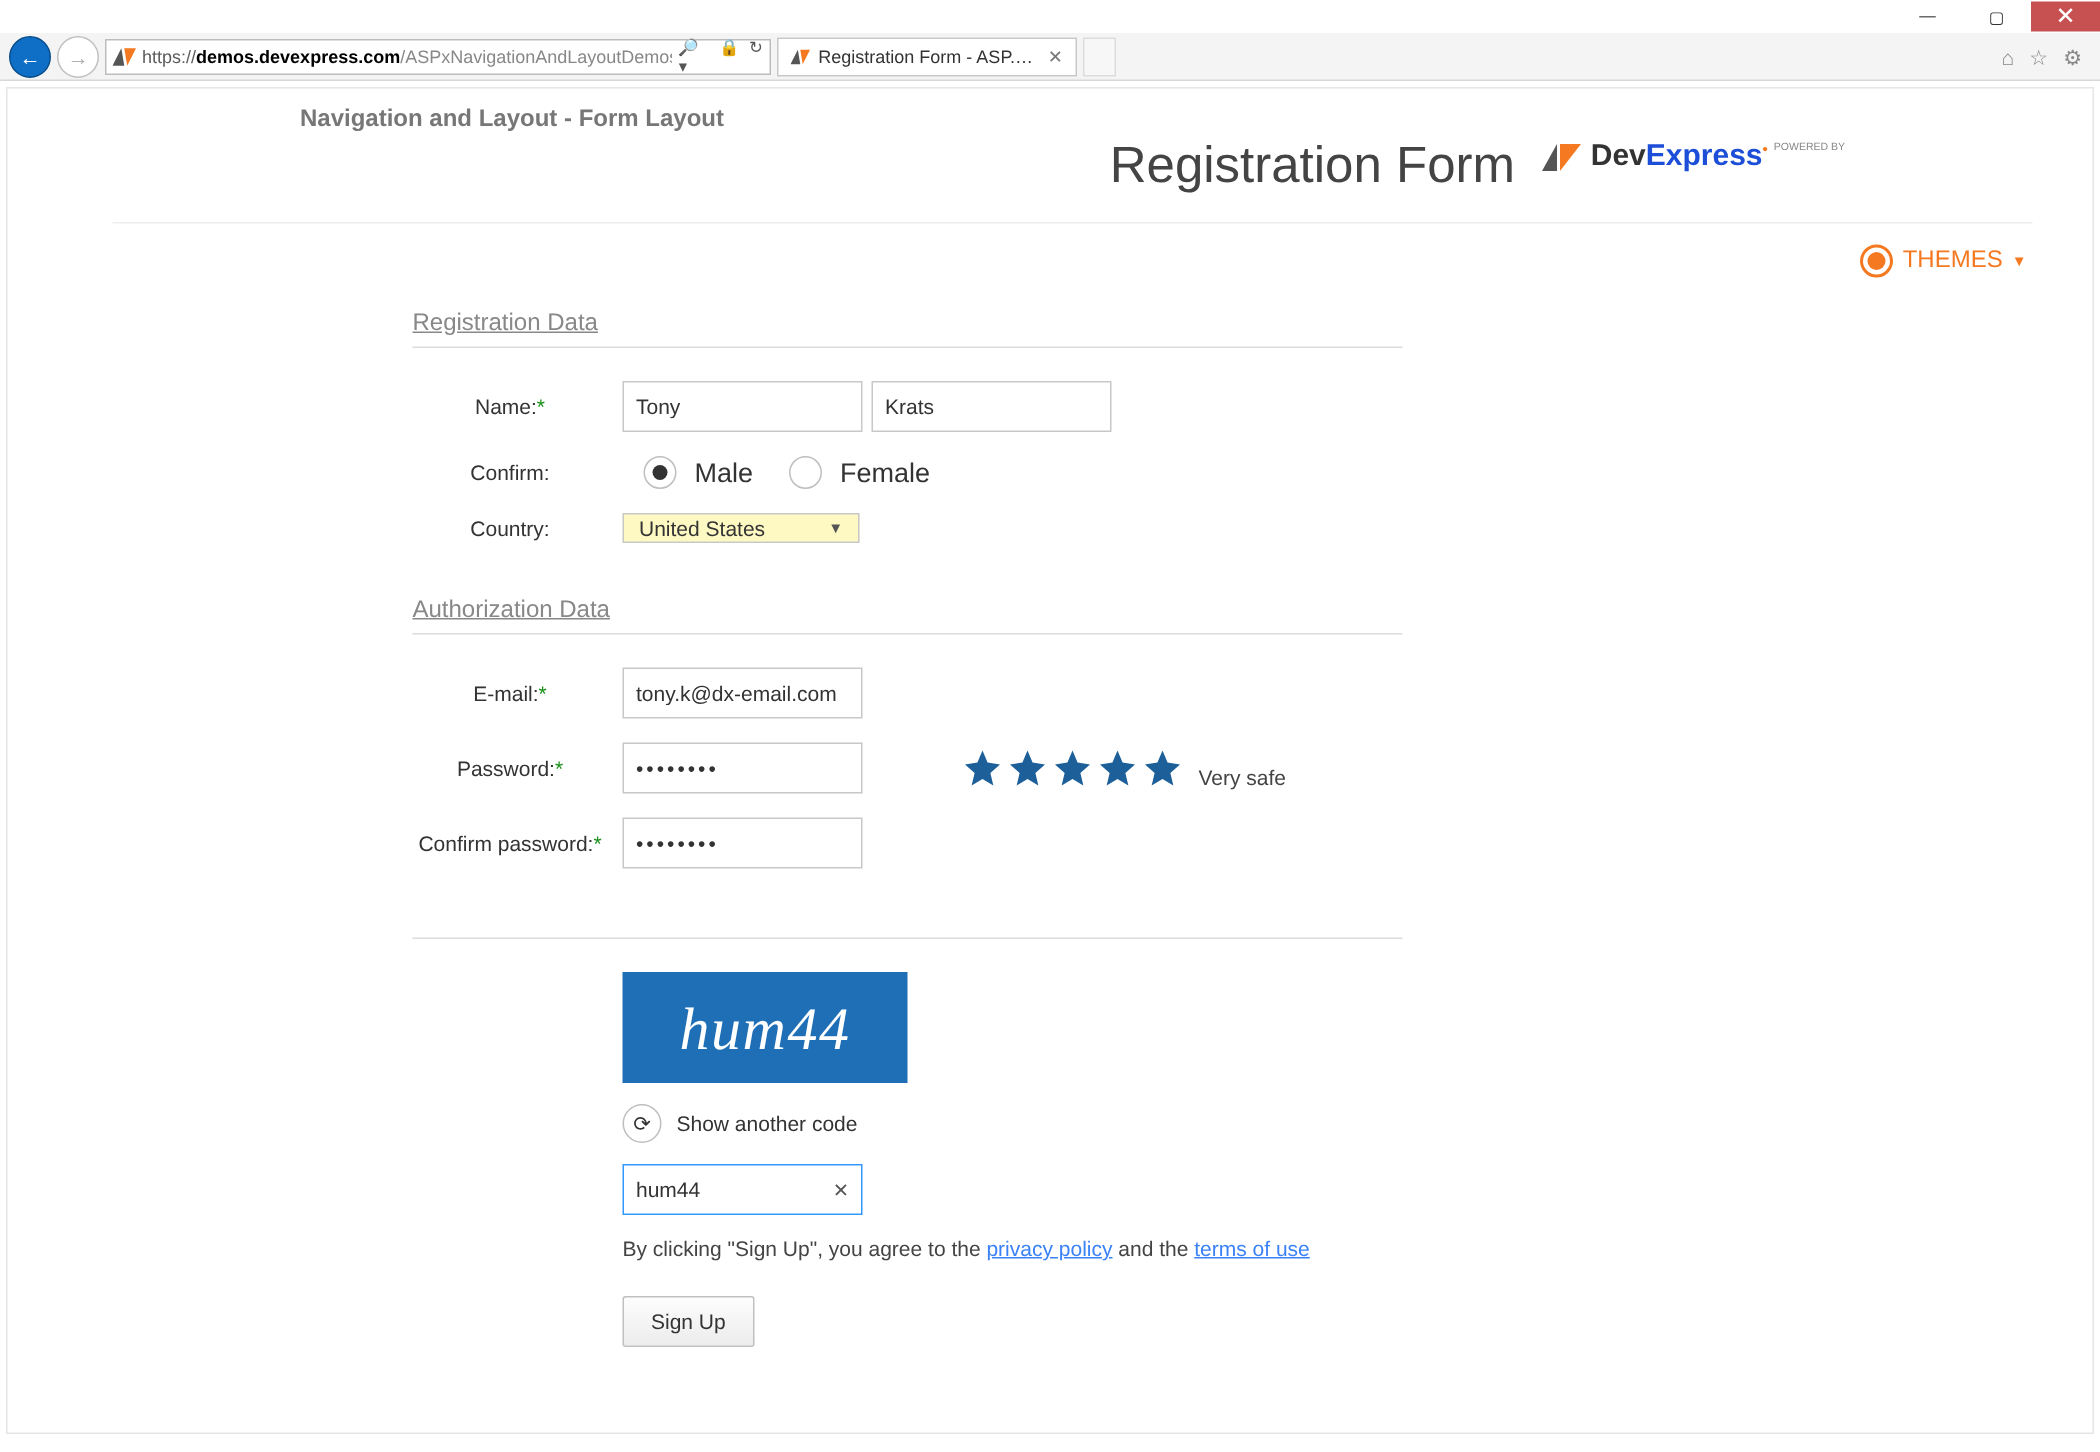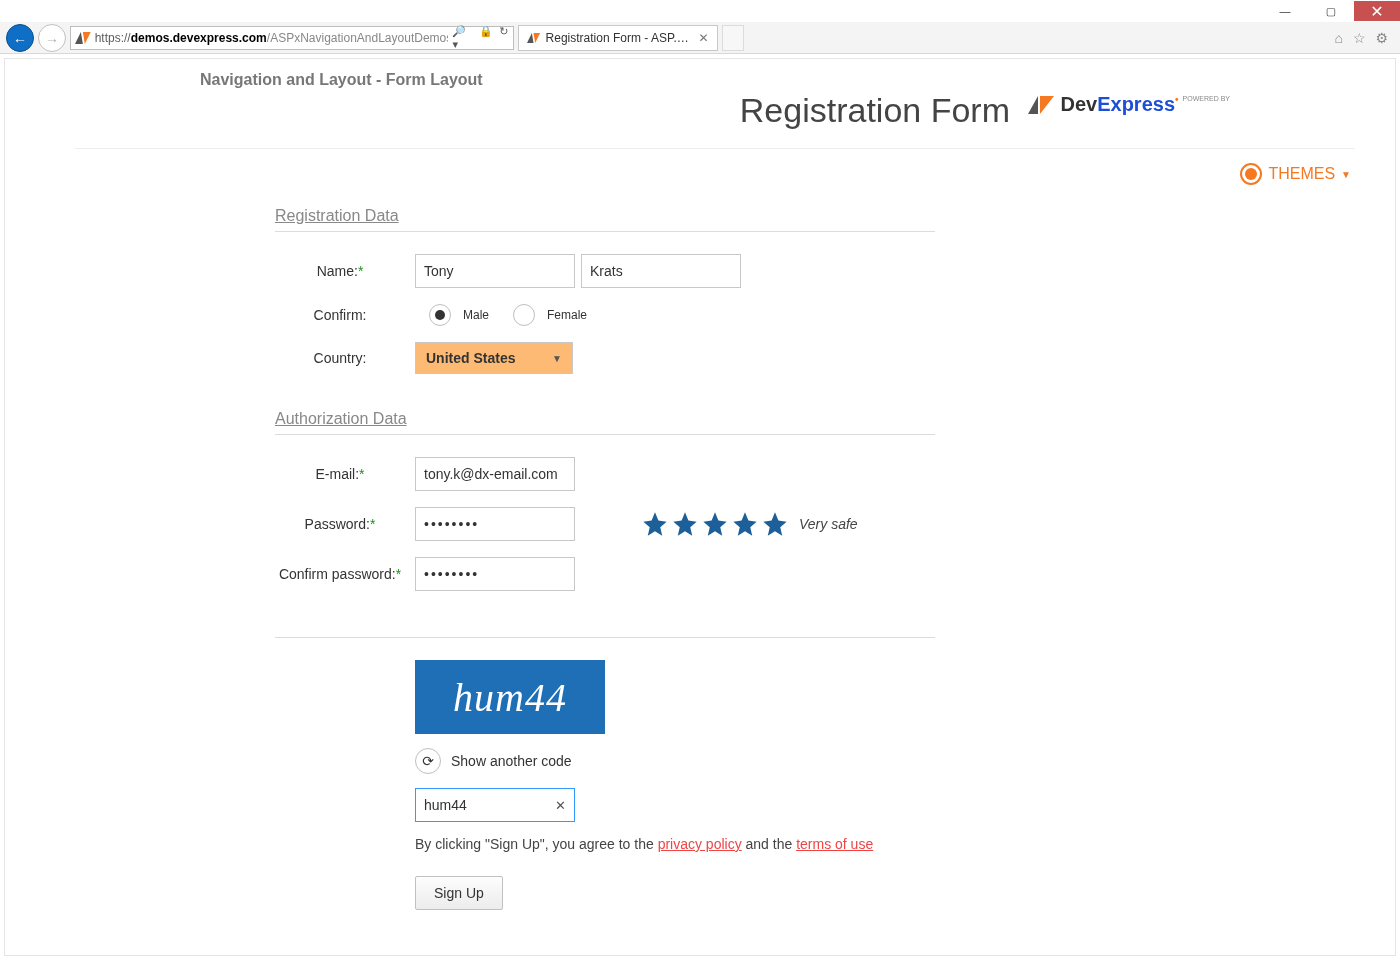--- a/index.html
+++ b/index.html
@@ -53,40 +53,40 @@
 
   .row { display:flex; align-items:center; margin-bottom:16px; }
   .label { width:140px; text-align:center; padding-right:10px; font-size:14px; color:#333; }
   .req { color:#1a911a; }
   .control { display:flex; gap:6px; align-items:center; }
   input.txt { height:34px; border:1px solid #c8c8c8; background:#fff; padding:0 8px; font-size:14px; color:#333; }
   .w160 { width:160px; }
 
   .radio { width:22px; height:22px; border:1px solid #bfbfbf; border-radius:50%; display:inline-flex; align-items:center; justify-content:center; margin-right:6px; background:#fff; }
   .radio .dot { width:10px; height:10px; border-radius:50%; background:#333; }
-  .radio-label { font-size:12px; margin-right:18px; }
-
-  .select { width:158px; height:32px; border:1px solid #c8c8c8; display:flex; align-items:center; justify-content:space-between; padding:0 10px; font-size:14px; background:#fdba74;font-weight:bold; }
+  .radio-label { font-size:18px; margin-right:18px; }
+
+  .select { width:158px; height:20px; border:1px solid #c8c8c8; display:flex; align-items:center; justify-content:space-between; padding:0 10px; font-size:14px; background:#fef9c3; }
   .select .caret { font-size:10px; color:#555; }
 
-  .stars { display:flex; gap:2px; margin-left:60px; align-items:center;font-style:italic; }
+  .stars { display:flex; gap:2px; margin-left:60px; align-items:flex-end; }
   .star { width:28px; height:28px; }
   .rating-text { font-size:14px; color:#444; margin-left:8px; }
 
   .spacer { height:30px; }
 
   .captcha-sec { margin-left:140px; }
   .captcha-img { width:190px; height:74px; background:#1e6fb6; display:flex; align-items:center; justify-content:center; color:#fff; font-family:"Brush Script MT","Segoe Script",cursive; font-size:40px; font-style:italic; letter-spacing:1px; }
   .refresh-row { display:flex; align-items:center; gap:10px; margin:14px 0; }
   .refresh-ico { width:26px; height:26px; border:1px solid #bfbfbf; border-radius:50%; display:flex; align-items:center; justify-content:center; font-size:14px; color:#333; }
   .captcha-input { width:160px; height:34px; border:1px solid #3399ff; padding:0 8px; font-size:14px; display:flex; align-items:center; justify-content:space-between; }
   .captcha-input .clear { color:#555; font-size:13px; }
 
   .agree { font-size:14px; color:#444; margin:14px 0 24px 0; }
-  .agree a { color:#ef4444; text-decoration:underline; }
+  .agree a { color:#3b82f6; text-decoration:underline; }
 
   .signup-btn { height:34px; padding:0 18px; border:1px solid #c0c0c0; background:linear-gradient(#fdfdfd,#ececec); font-size:14px; color:#333; border-radius:2px; }
 
   
   .dx-logo { display:flex; align-items:center; gap:6px; justify-content:flex-end; }
   .dx-logo .mark { display:flex; }
   .dx-logo .tri1 { width:0; height:0; border-left:10px solid transparent; border-right:0 solid transparent; border-bottom:18px solid #555; margin-right:2px; }
   .dx-logo .tri2 { width:0; height:0; border-left:0 solid transparent; border-right:14px solid transparent; border-top:18px solid #f47920; }
   .dx-logo .word { font-size:20px; font-weight:600; color:#333; }
   .dx-logo .word .ex { color:#1d4ed8; }

